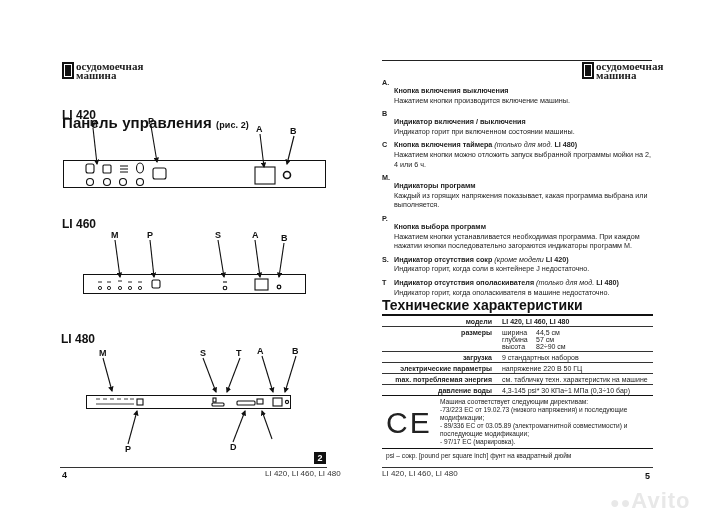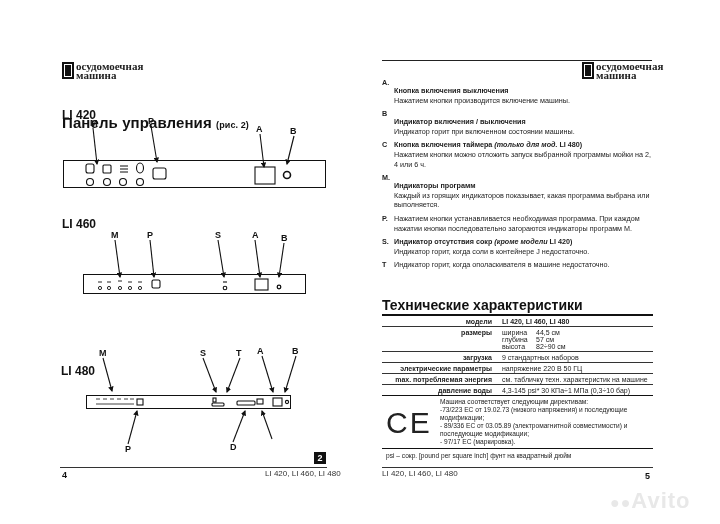--- a/index.html
+++ b/index.html
@@ -32,21 +32,21 @@
   .page-num { position: absolute; font-size: 9px; font-weight: bold; }
   .footer-models { position: absolute; font-size: 8px; color: #333; }
 
   
   .top-rule { position: absolute; left: 22px; top: 60px; width: 270px; height: 1px; background: #222; }
   .desc { position: absolute; left: 22px; top: 78px; width: 272px; font-size: 7.2px; line-height: 9.6px; color: #222; }
   .desc .item { display: flex; margin-bottom: 4px; }
   .desc .letter { width: 12px; font-weight: bold; flex-shrink: 0; }
   .desc .body { flex: 1; }
   .desc .head { font-weight: bold; margin-top: 8px; }
-  .desc .note { font-style: italic; font-weight: bold; }
+  .desc .note { font-style: italic; font-weight: normal; }
   .desc .model { font-weight: bold; }
   .desc .sub { margin-left: 12px; margin-bottom: 4px; }
 
   .tech-title { position: absolute; left: 22px; top: 297px; font-size: 14px; font-weight: bold; }
   .tech-table { position: absolute; left: 22px; top: 314px; width: 271px; font-size: 7px; color: #222; }
   .tech-table .row { display: flex; border-top: 1px solid #333; padding: 1.5px 0; }
   .tech-table .row.first { border-top: 2px solid #111; }
   .tech-table .k { width: 120px; text-align: right; font-weight: bold; padding-right: 10px; }
   .tech-table .v { flex: 1; }
   .tech-table .dim { display: flex; }
@@ -84,21 +84,21 @@
   <div class="panel" style="left:63px; top:160px; width:263px; height:28px;"></div>
 
   <div class="model-label" style="left:62px; top:217px;">LI 460</div>
   <div class="callout" style="left:111px; top:230px;">M</div>
   <div class="callout" style="left:147px; top:230px;">P</div>
   <div class="callout" style="left:215px; top:230px;">S</div>
   <div class="callout" style="left:252px; top:230px;">A</div>
   <div class="callout" style="left:281px; top:233px;">B</div>
   <div class="panel" style="left:83px; top:274px; width:223px; height:20px;"></div>
 
-  <div class="model-label" style="left:61px; top:332px;margin-top:32px;">LI 480</div>
+  <div class="model-label" style="left:61px; top:332px;">LI 480</div>
   <div class="callout" style="left:99px; top:348px;">M</div>
   <div class="callout" style="left:200px; top:348px;">S</div>
   <div class="callout" style="left:236px; top:348px;">T</div>
   <div class="callout" style="left:257px; top:346px;">A</div>
   <div class="callout" style="left:292px; top:346px;">B</div>
   <div class="panel" style="left:86px; top:395px; width:205px; height:14px;"></div>
   <div class="callout" style="left:125px; top:444px;">P</div>
   <div class="callout" style="left:230px; top:442px;">D</div>
 
   <svg class="arrows" viewBox="0 0 360 524">
@@ -204,39 +204,41 @@
       <div class="letter">C</div>
       <div class="body">
           <div><span class="head">Кнопка включения таймера</span> <span class="note">(только для мод.</span> <span class="model">LI 480)</span></div>
         <div>Нажатием кнопки можно отложить запуск выбранной программы мойки на 2, 4 или 6 ч.</div>
         </div>
     </div>
     <div class="item">
       <div class="letter">M.</div>
       <div class="body">
           <div class="head">Индикаторы программ</div>
-        <div>Каждый из горящих индикаторов показывает, какая программа выбрана или выполняется.</div>
+        <div>Каждый из горящих напряжения показывает, какая программа выбрана или выполняется.</div>
         </div>
     </div>
     <div class="item">
       <div class="letter">P.</div>
       <div class="body">
+          <div class="head">Кнопка выбора программ</div>
         <div>Нажатием кнопки устанавливается необходимая программа. При каждом нажатии кнопки последовательно загораются индикаторы программ M.</div>
         </div>
     </div>
     <div class="item">
       <div class="letter">S.</div>
       <div class="body">
           <div><span class="head">Индикатор отсутствия сокр</span> <span class="note">(кроме модели</span> <span class="model">LI 420)</span></div>
         <div>Индикатор горит, когда соли в контейнере J недостаточно.</div>
         </div>
     </div>
     <div class="item">
       <div class="letter">T</div>
       <div class="body">
+          <div><span class="head">Индикатор отсутствия ополаскивателя</span> <span class="note">(только для мод.</span> <span class="model">LI 480)</span></div>
         <div>Индикатор горит, когда ополаскивателя в машине недостаточно.</div>
         </div>
     </div>
   </div>
 
   <div class="tech-title">Технические характеристики</div>
   <div class="tech-table">
     <div class="row first">
       <div class="k">модели</div>
       <div class="v" style="font-weight:bold;">LI 420, LI 460, LI 480</div>

